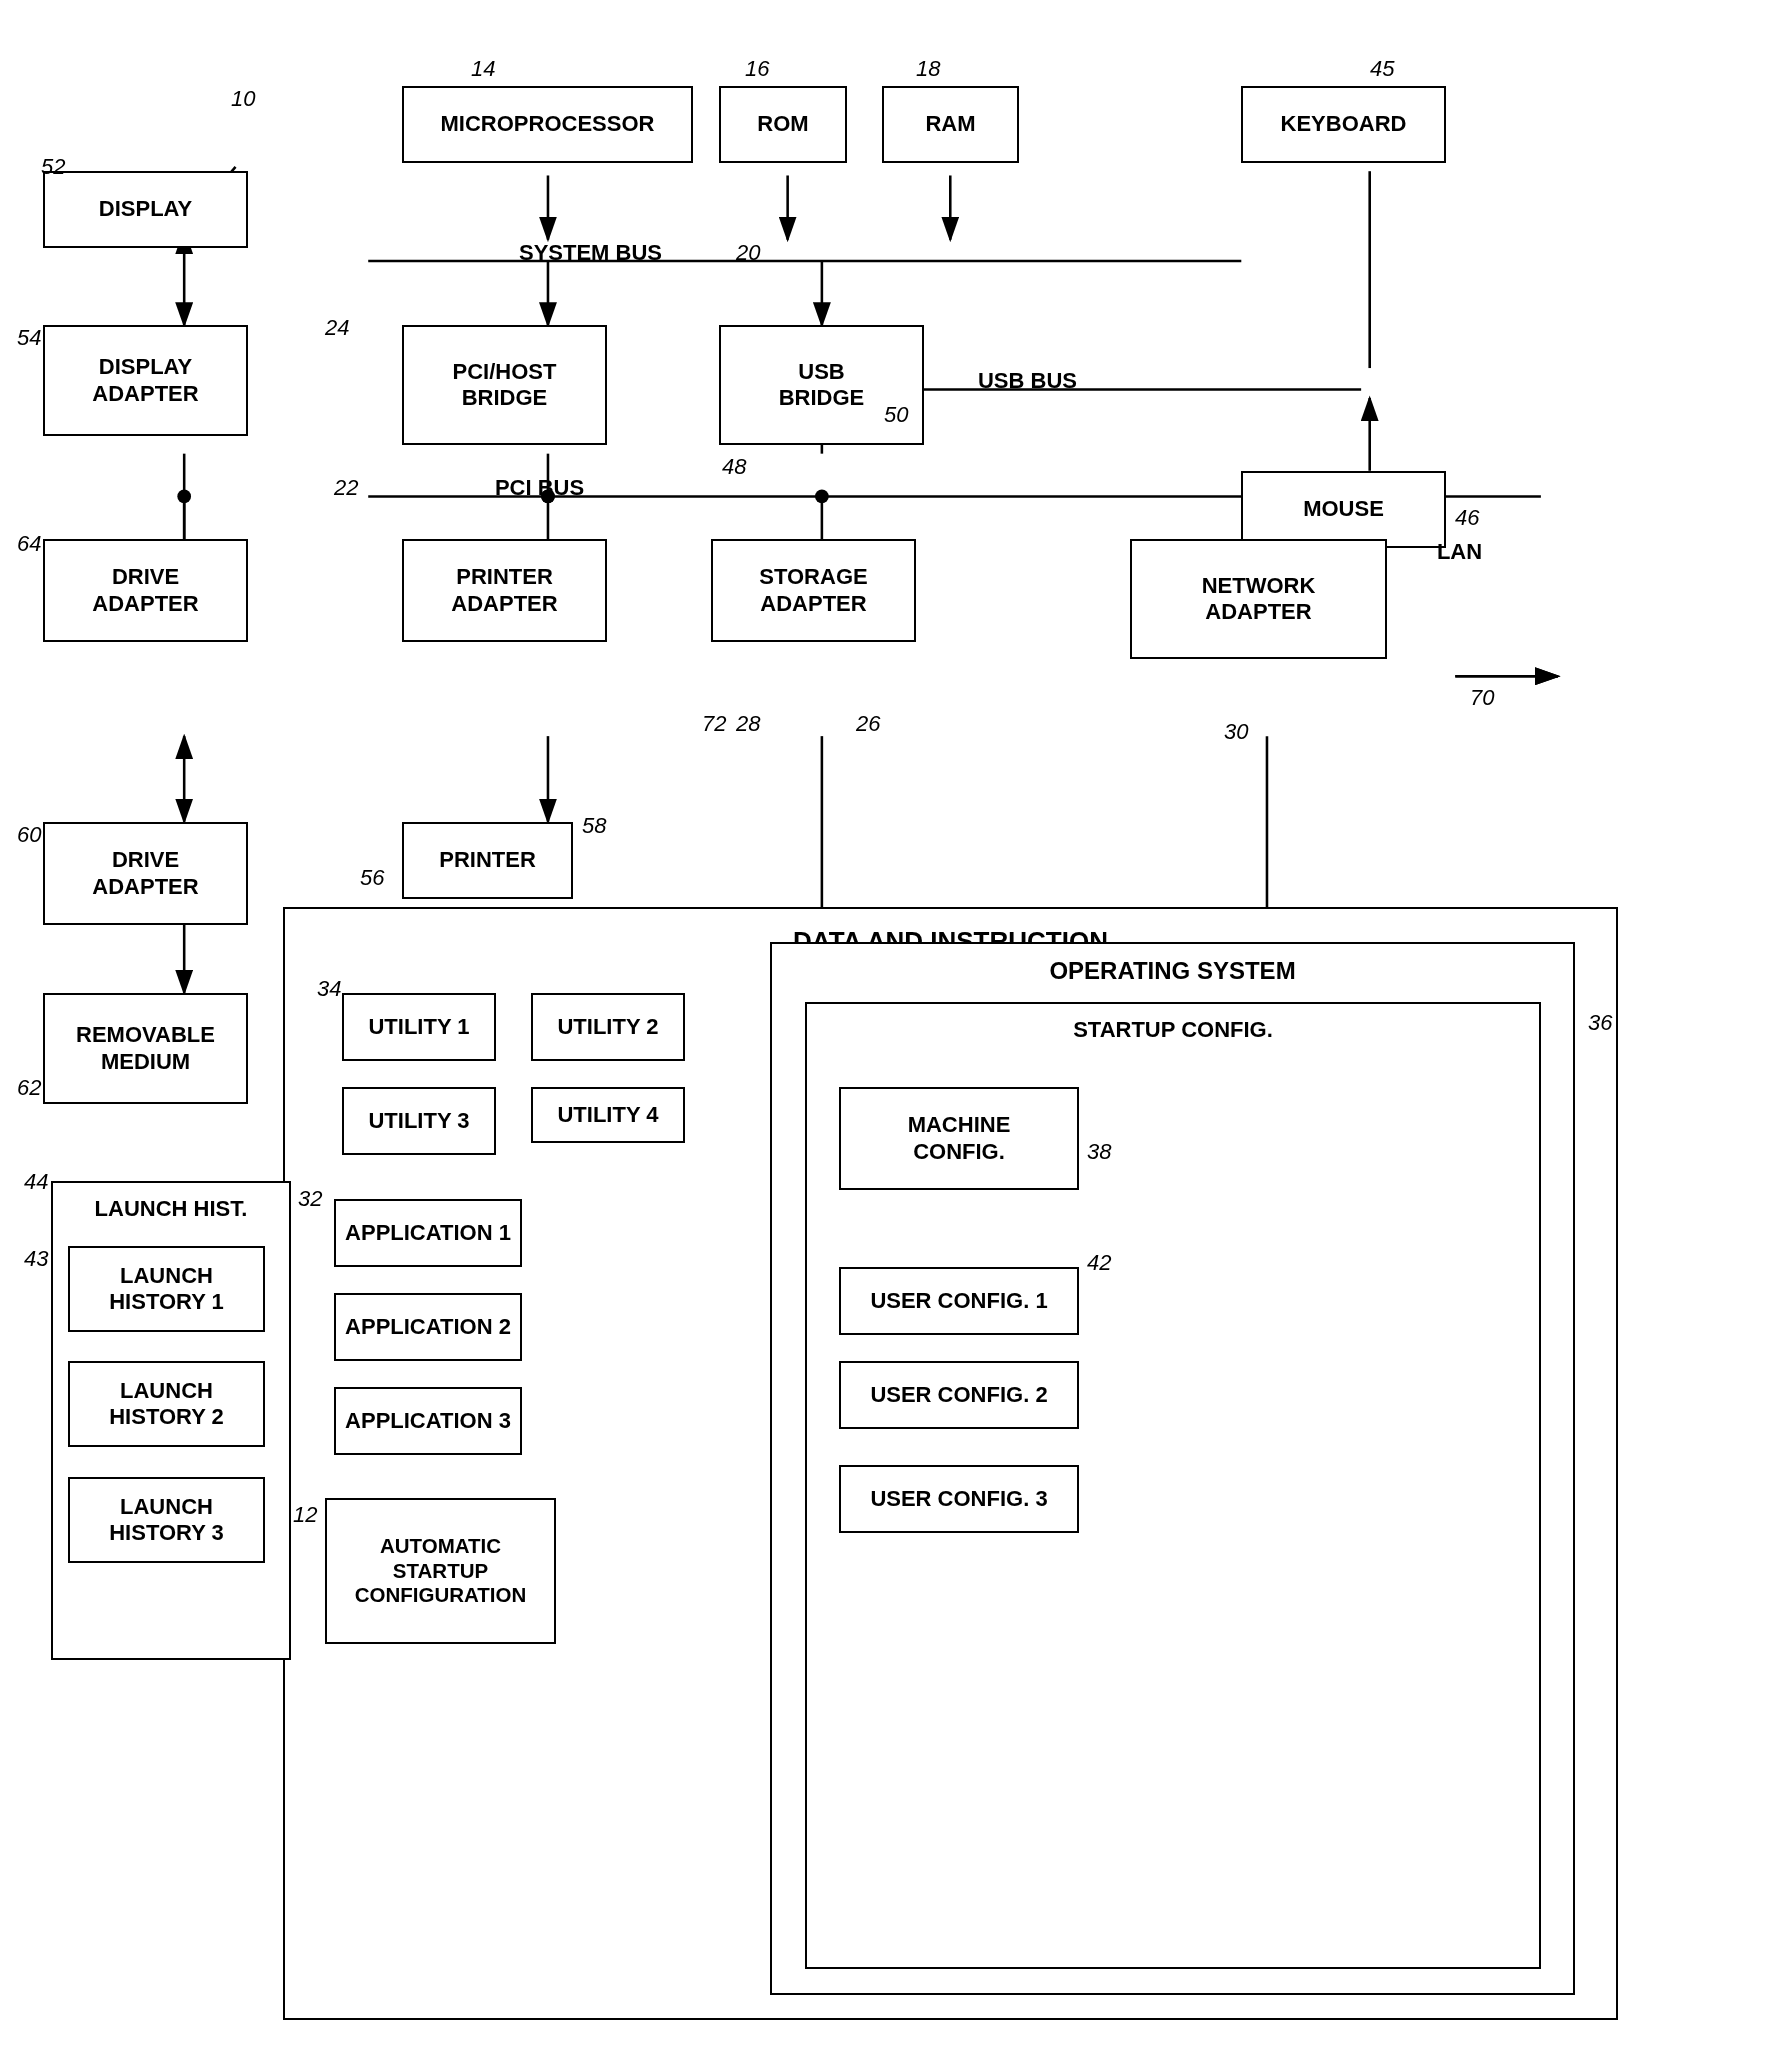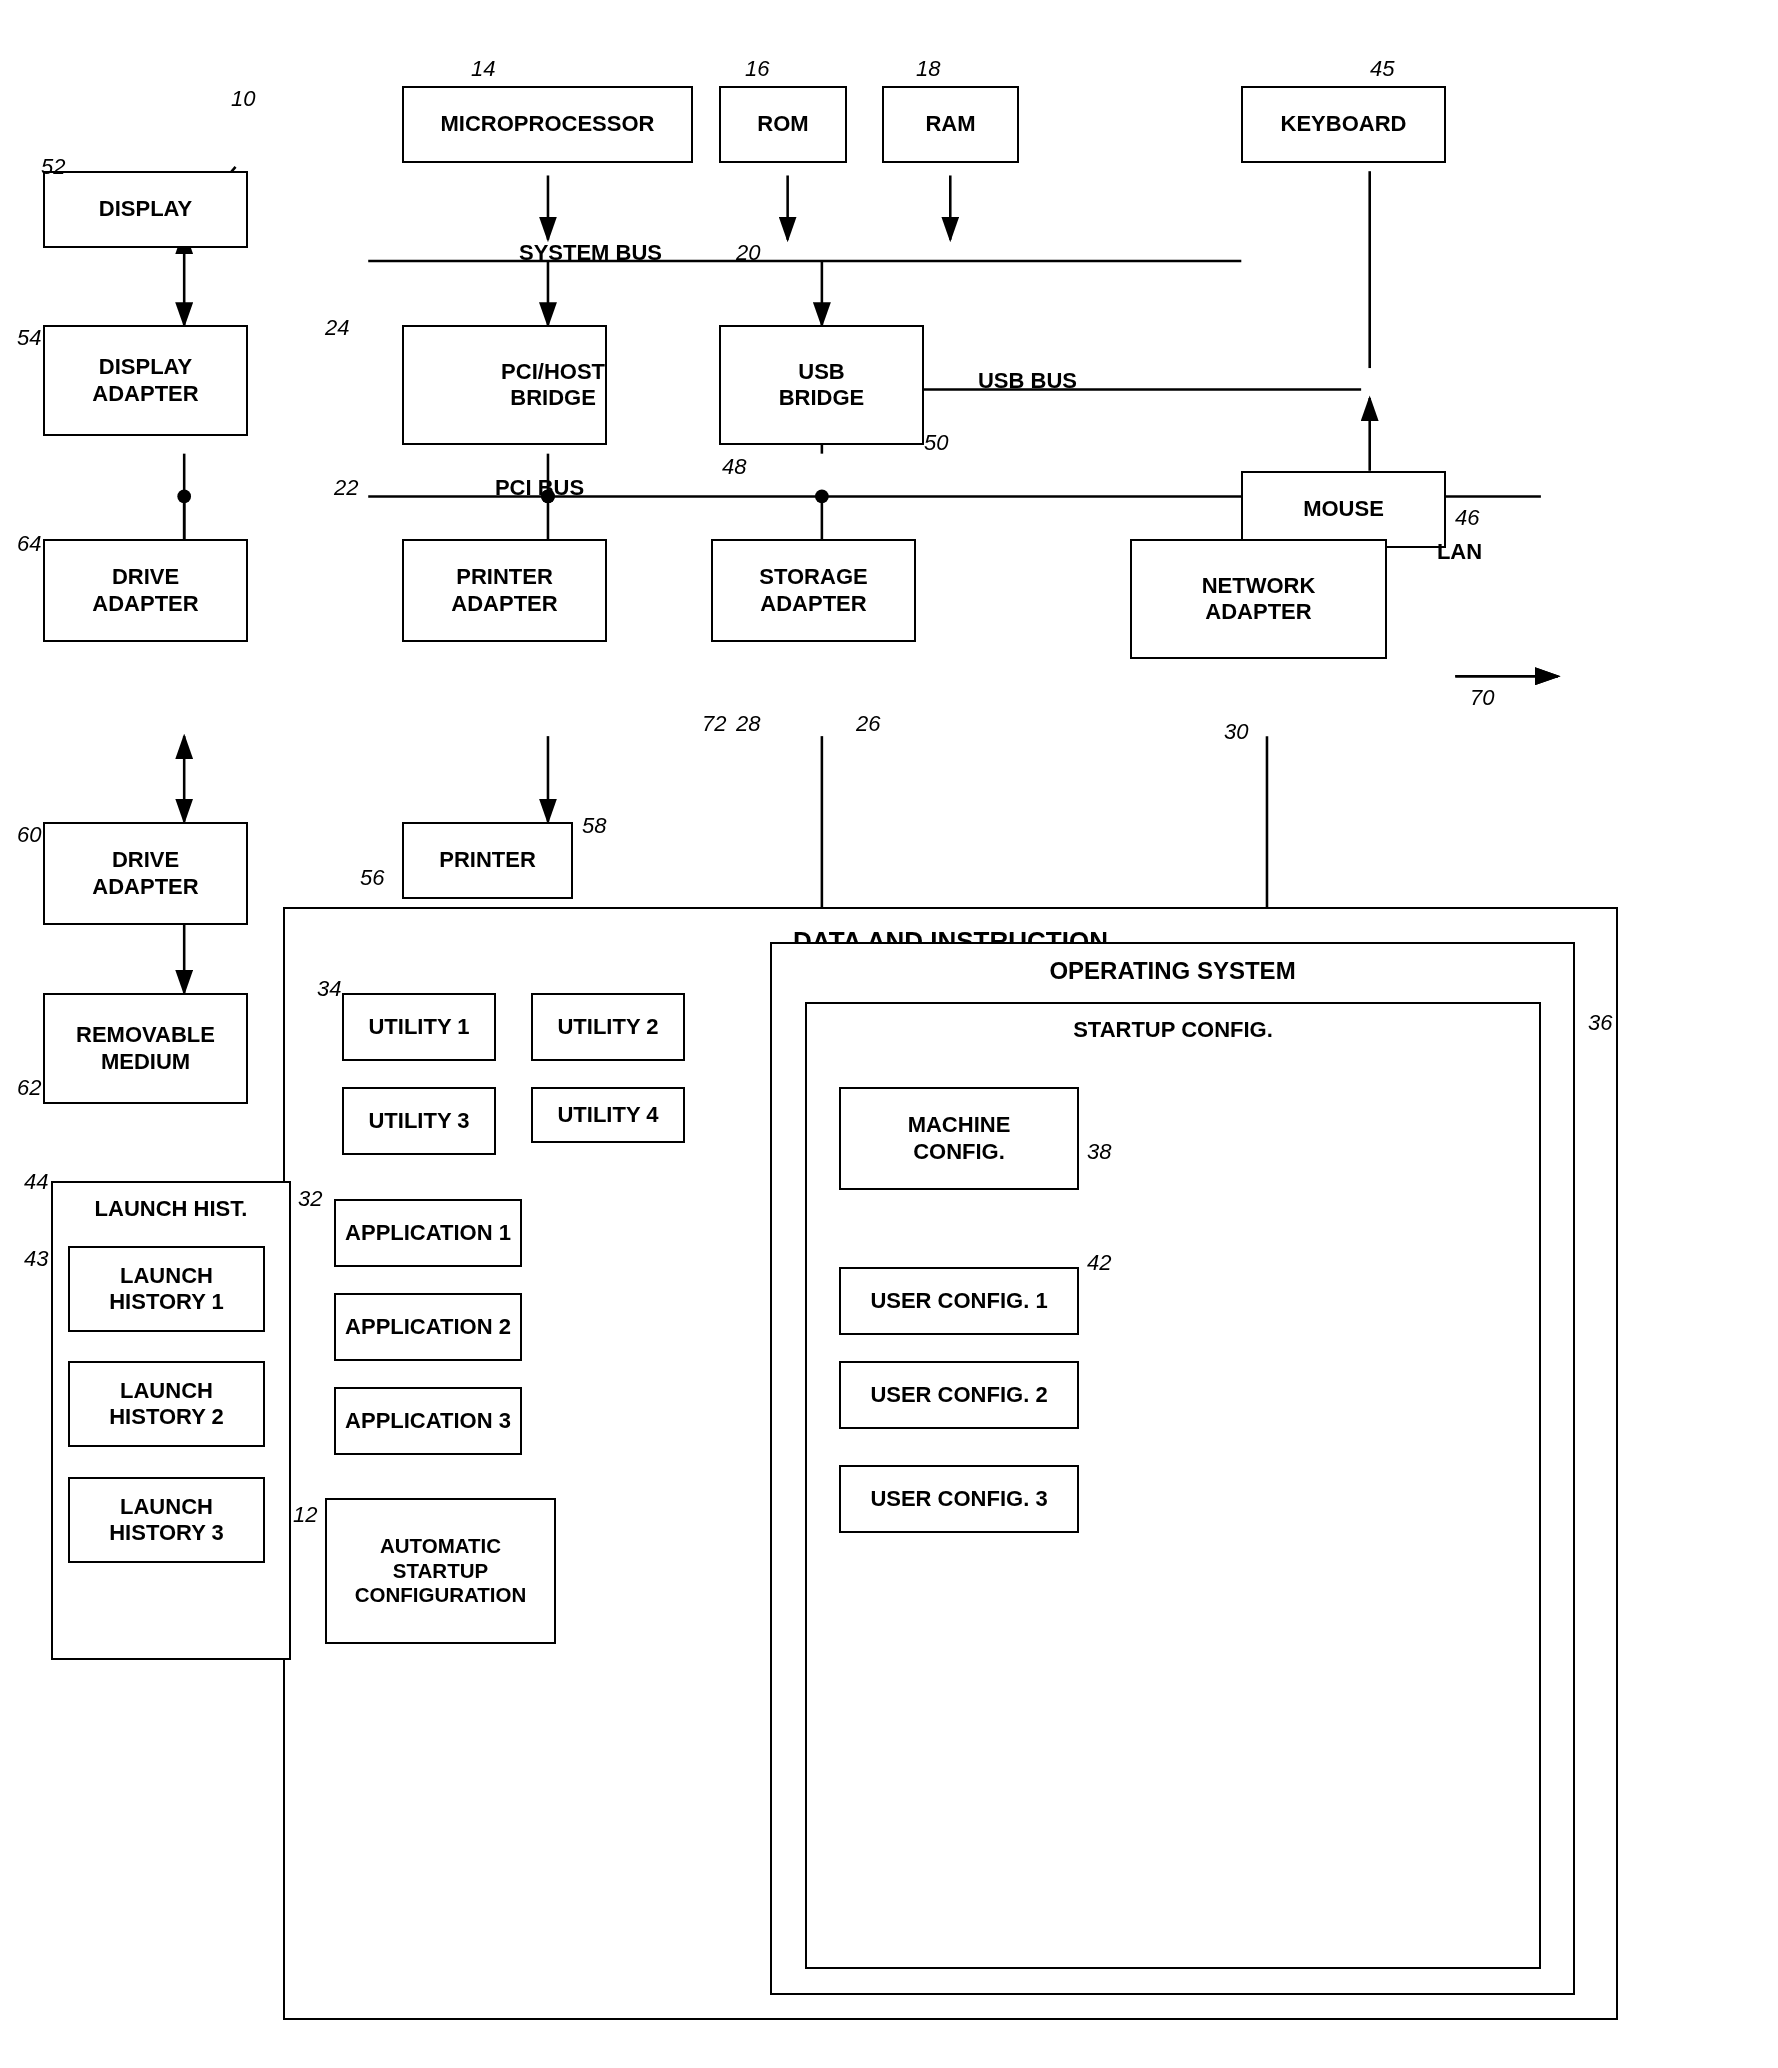--- a/index.html
+++ b/index.html
@@ -164,30 +164,30 @@
   <div class="box" style="top:86px; left:882px; width:137px; height:77px;">
     <span>RAM</span>
   </div>
   <span class="ref-num" style="top:56px; left:916px;">18</span>
 
   <div class="label" style="top:240px; left:462px; width:257px;">
     <span>SYSTEM BUS</span>
   </div>
   <span class="ref-num" style="top:240px; left:736px;">20</span>
 
-  <div class="box" style="top:325px; left:402px; width:205px; height:120px;justify-content:flex-end;">
+  <div class="box" style="top:325px; left:402px; width:205px; height:120px;">
     <span>PCI/HOST<br>BRIDGE</span>
   </div>
   <span class="ref-num" style="top:315px; left:325px;">24</span>
 
   <div class="box" style="top:325px; left:719px; width:205px; height:120px;">
     <span>USB<br>BRIDGE</span>
   </div>
   <span class="ref-num" style="top:454px; left:722px;">48</span>
-  <span class="ref-num" style="top:402px; left:924px;margin-top:28px;">50</span>
+  <span class="ref-num" style="top:402px; left:884px;">50</span>
 
   <div class="label" style="top:368px; left:942px; width:171px;">
     <span>USB BUS</span>
   </div>
 
   <div class="box" style="top:86px; left:1241px; width:205px; height:77px;">
     <span>KEYBOARD</span>
   </div>
   <span class="ref-num" style="top:56px; left:1370px;">45</span>
 

